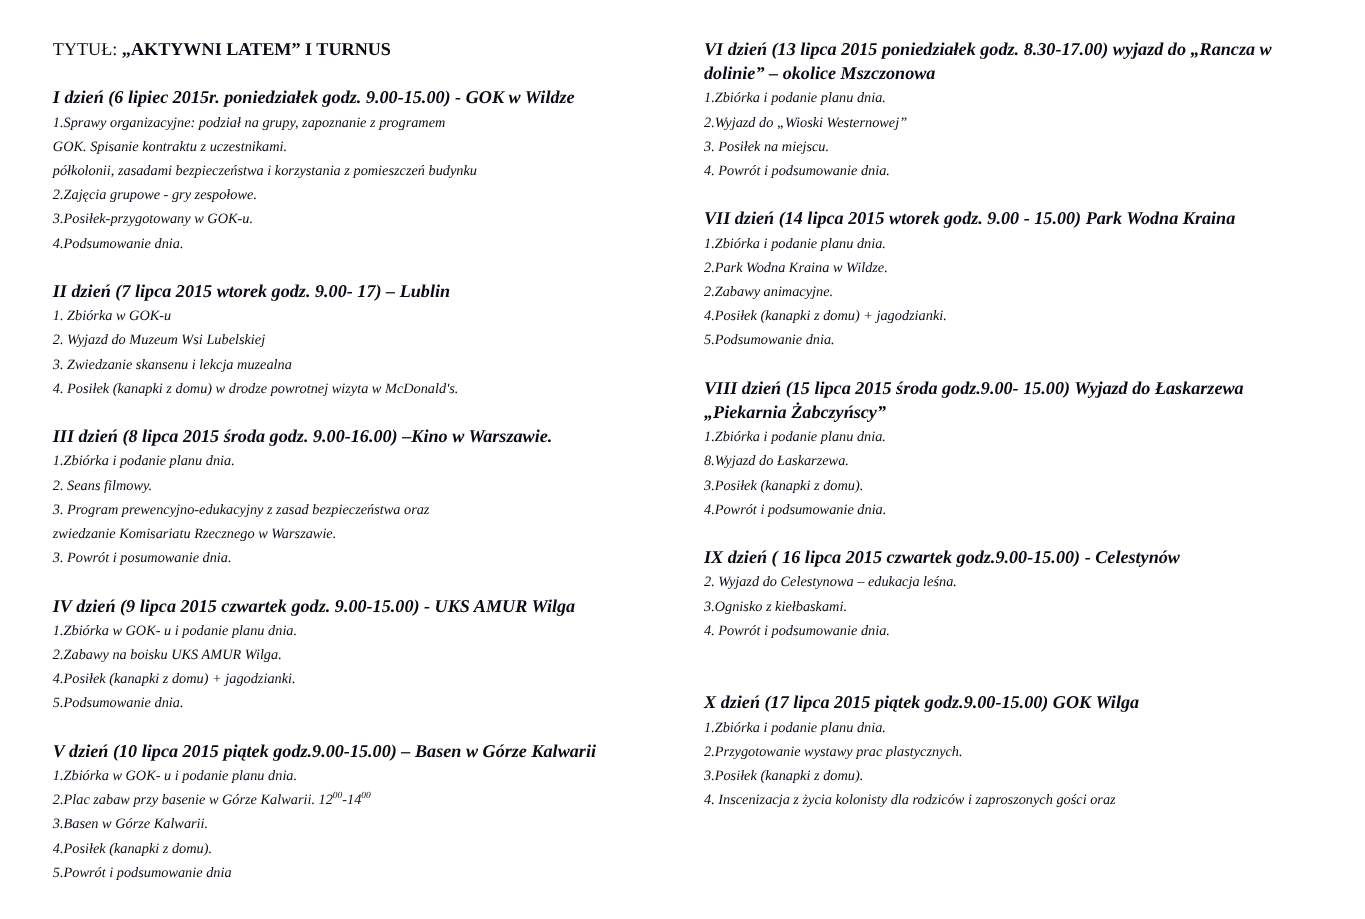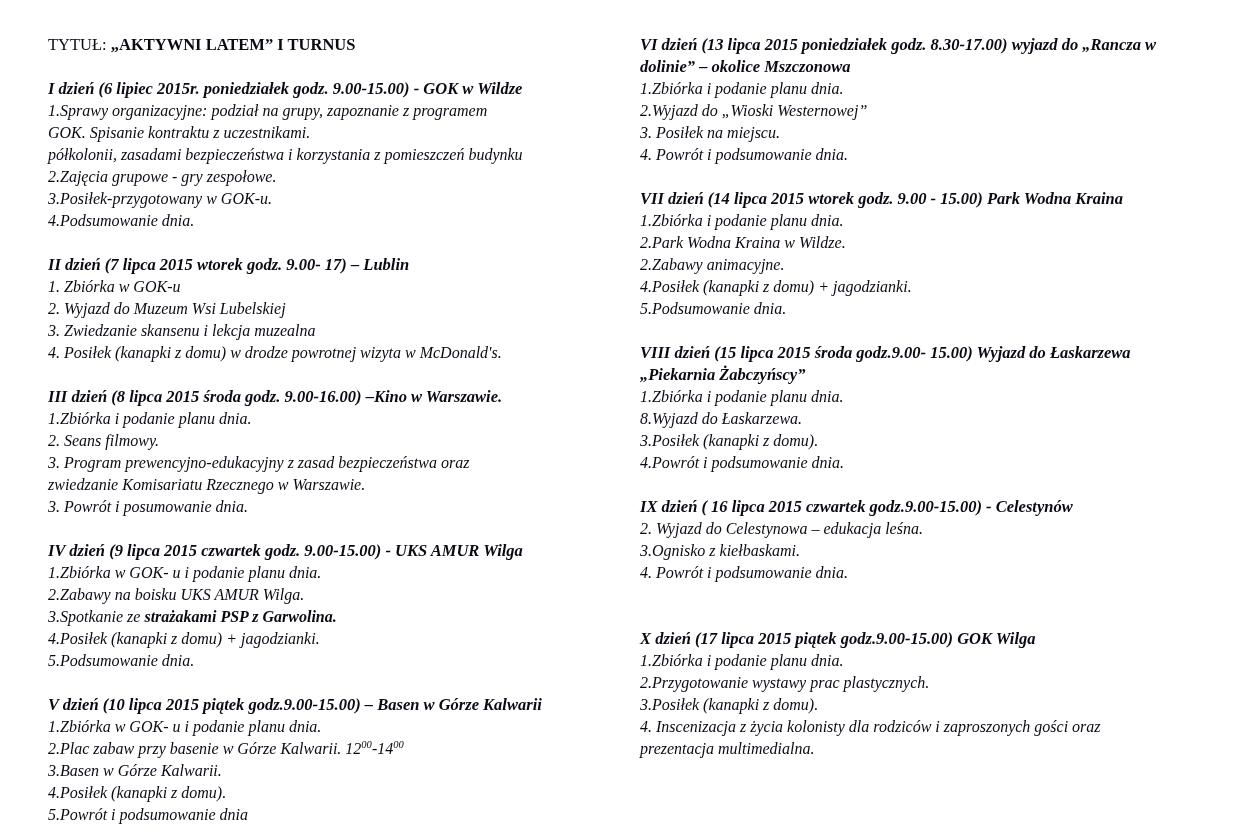--- a/index.html
+++ b/index.html
@@ -61,21 +61,21 @@
   .section:last-child {
     margin-bottom: 0;
   }
   .sec-heading {
     font-size: 16.5px;
     line-height: 22px;
     font-weight: bold;
     margin: 0;
   }
   .sec-line {
-    font-size: 16px;
+    font-size: 13px;
     line-height: 22px;
     font-weight: normal;
     margin: 0;
   }
   .sec-line b,
   .sec-line .bold {
     font-weight: bold;
   }
   sup {
     font-size: 0.66em;
@@ -114,21 +114,20 @@
             <p class="sec-line">1.Zbiórka i podanie planu dnia.</p>
             <p class="sec-line">2. Seans filmowy.</p>
             <p class="sec-line">3. Program prewencyjno-edukacyjny z zasad bezpieczeństwa oraz</p>
             <p class="sec-line">zwiedzanie Komisariatu Rzecznego w Warszawie.</p>
             <p class="sec-line">3. Powrót i posumowanie dnia.</p>
           </section>
           <section class="section">
             <p class="sec-heading">IV dzień (9 lipca 2015 czwartek godz. 9.00-15.00)  - UKS AMUR Wilga</p>
             <p class="sec-line">1.Zbiórka w GOK- u i podanie planu dnia.</p>
             <p class="sec-line">2.Zabawy na boisku UKS AMUR Wilga.</p>
-            <p class="sec-line">3.Spotkanie ze <b>strażakami PSP z Garwolina.</b></p>
             <p class="sec-line">4.Posiłek (kanapki z domu) + jagodzianki.</p>
             <p class="sec-line">5.Podsumowanie dnia.</p>
           </section>
           <section class="section">
             <p class="sec-heading">V dzień (10 lipca 2015 piątek godz.9.00-15.00) – Basen w Górze Kalwarii</p>
             <p class="sec-line">1.Zbiórka w GOK- u i podanie planu dnia.</p>
             <p class="sec-line">2.Plac zabaw przy basenie w Górze Kalwarii. 12<sup>00</sup>-14<sup>00</sup></p>
             <p class="sec-line">3.Basen w Górze Kalwarii.</p>
             <p class="sec-line">4.Posiłek (kanapki z domu).</p>
             <p class="sec-line">5.Powrót i podsumowanie dnia</p>
@@ -165,19 +164,18 @@
             <p class="sec-line">2. Wyjazd do Celestynowa – edukacja leśna.</p>
             <p class="sec-line">3.Ognisko z kiełbaskami.</p>
             <p class="sec-line">4. Powrót i podsumowanie dnia.</p>
           </section>
           <section class="section gap-big">
             <p class="sec-heading">X dzień (17 lipca 2015 piątek godz.9.00-15.00) GOK Wilga</p>
             <p class="sec-line">1.Zbiórka i podanie planu dnia.</p>
             <p class="sec-line">2.Przygotowanie wystawy prac plastycznych.</p>
             <p class="sec-line">3.Posiłek (kanapki z domu).</p>
             <p class="sec-line">4. Inscenizacja z życia kolonisty dla rodziców i zaproszonych gości oraz</p>
-            <p class="sec-line">prezentacja multimedialna.</p>
           </section>
         </div>
     </div>
 
   </div>
 </div>
 
 </body></html>

